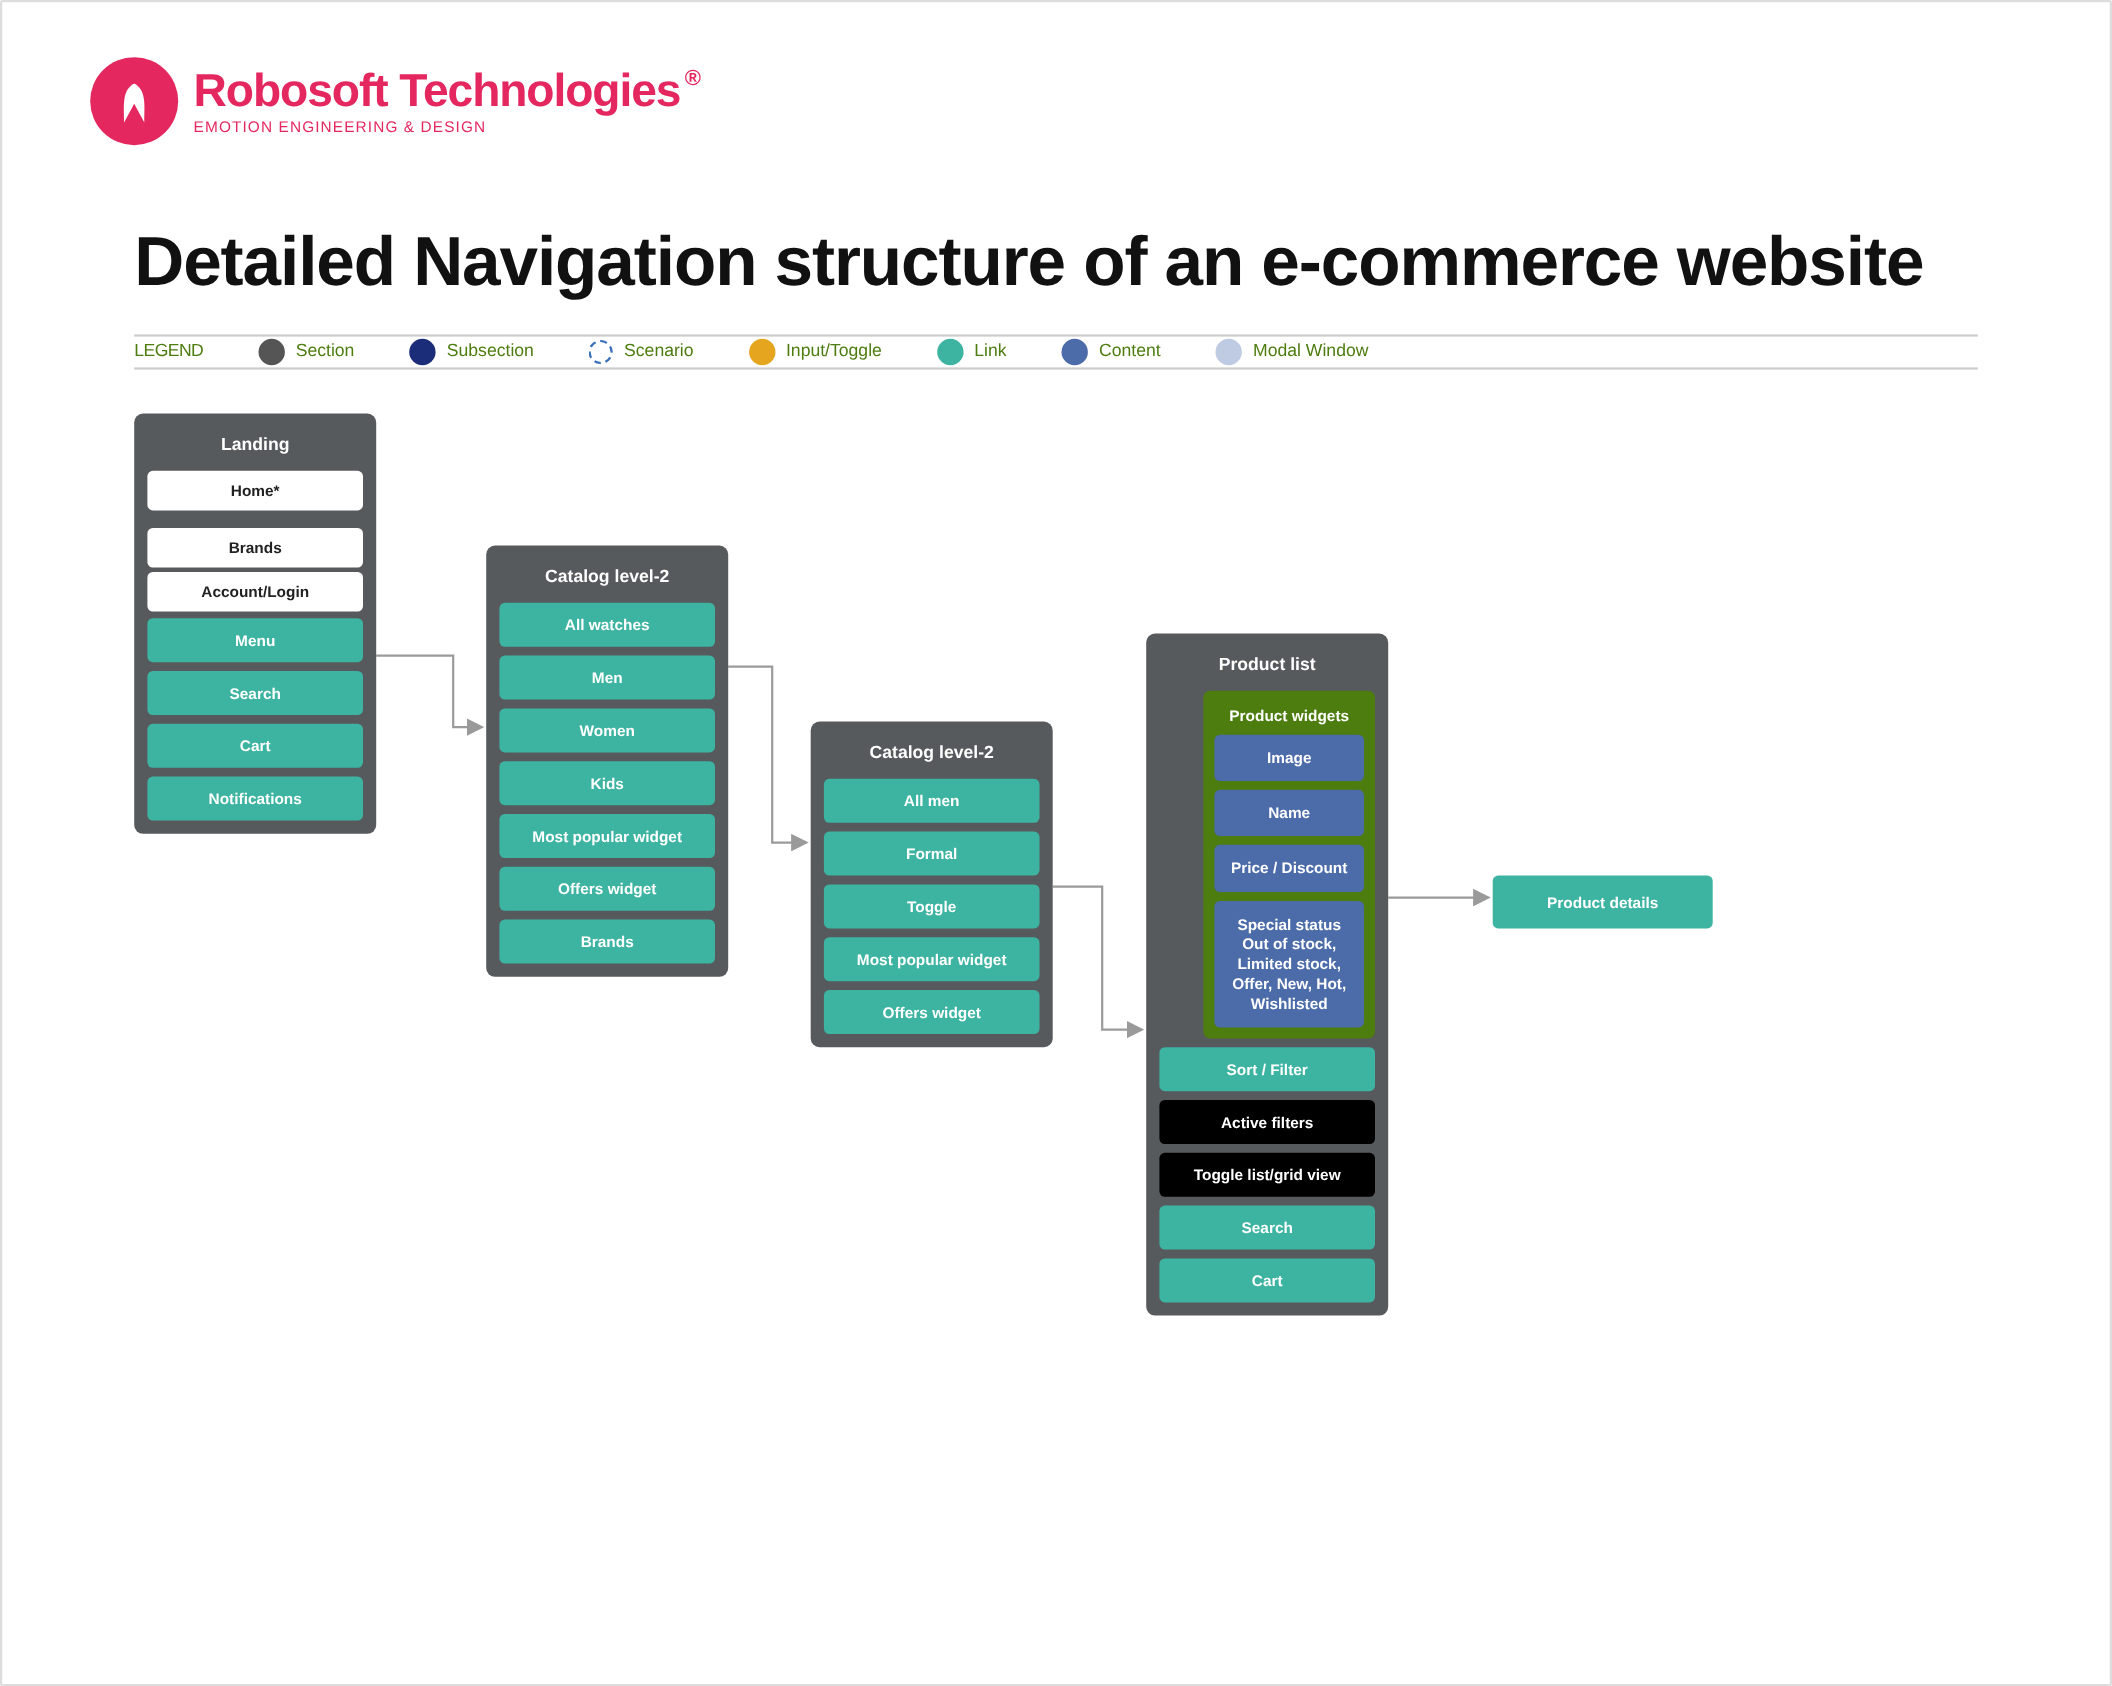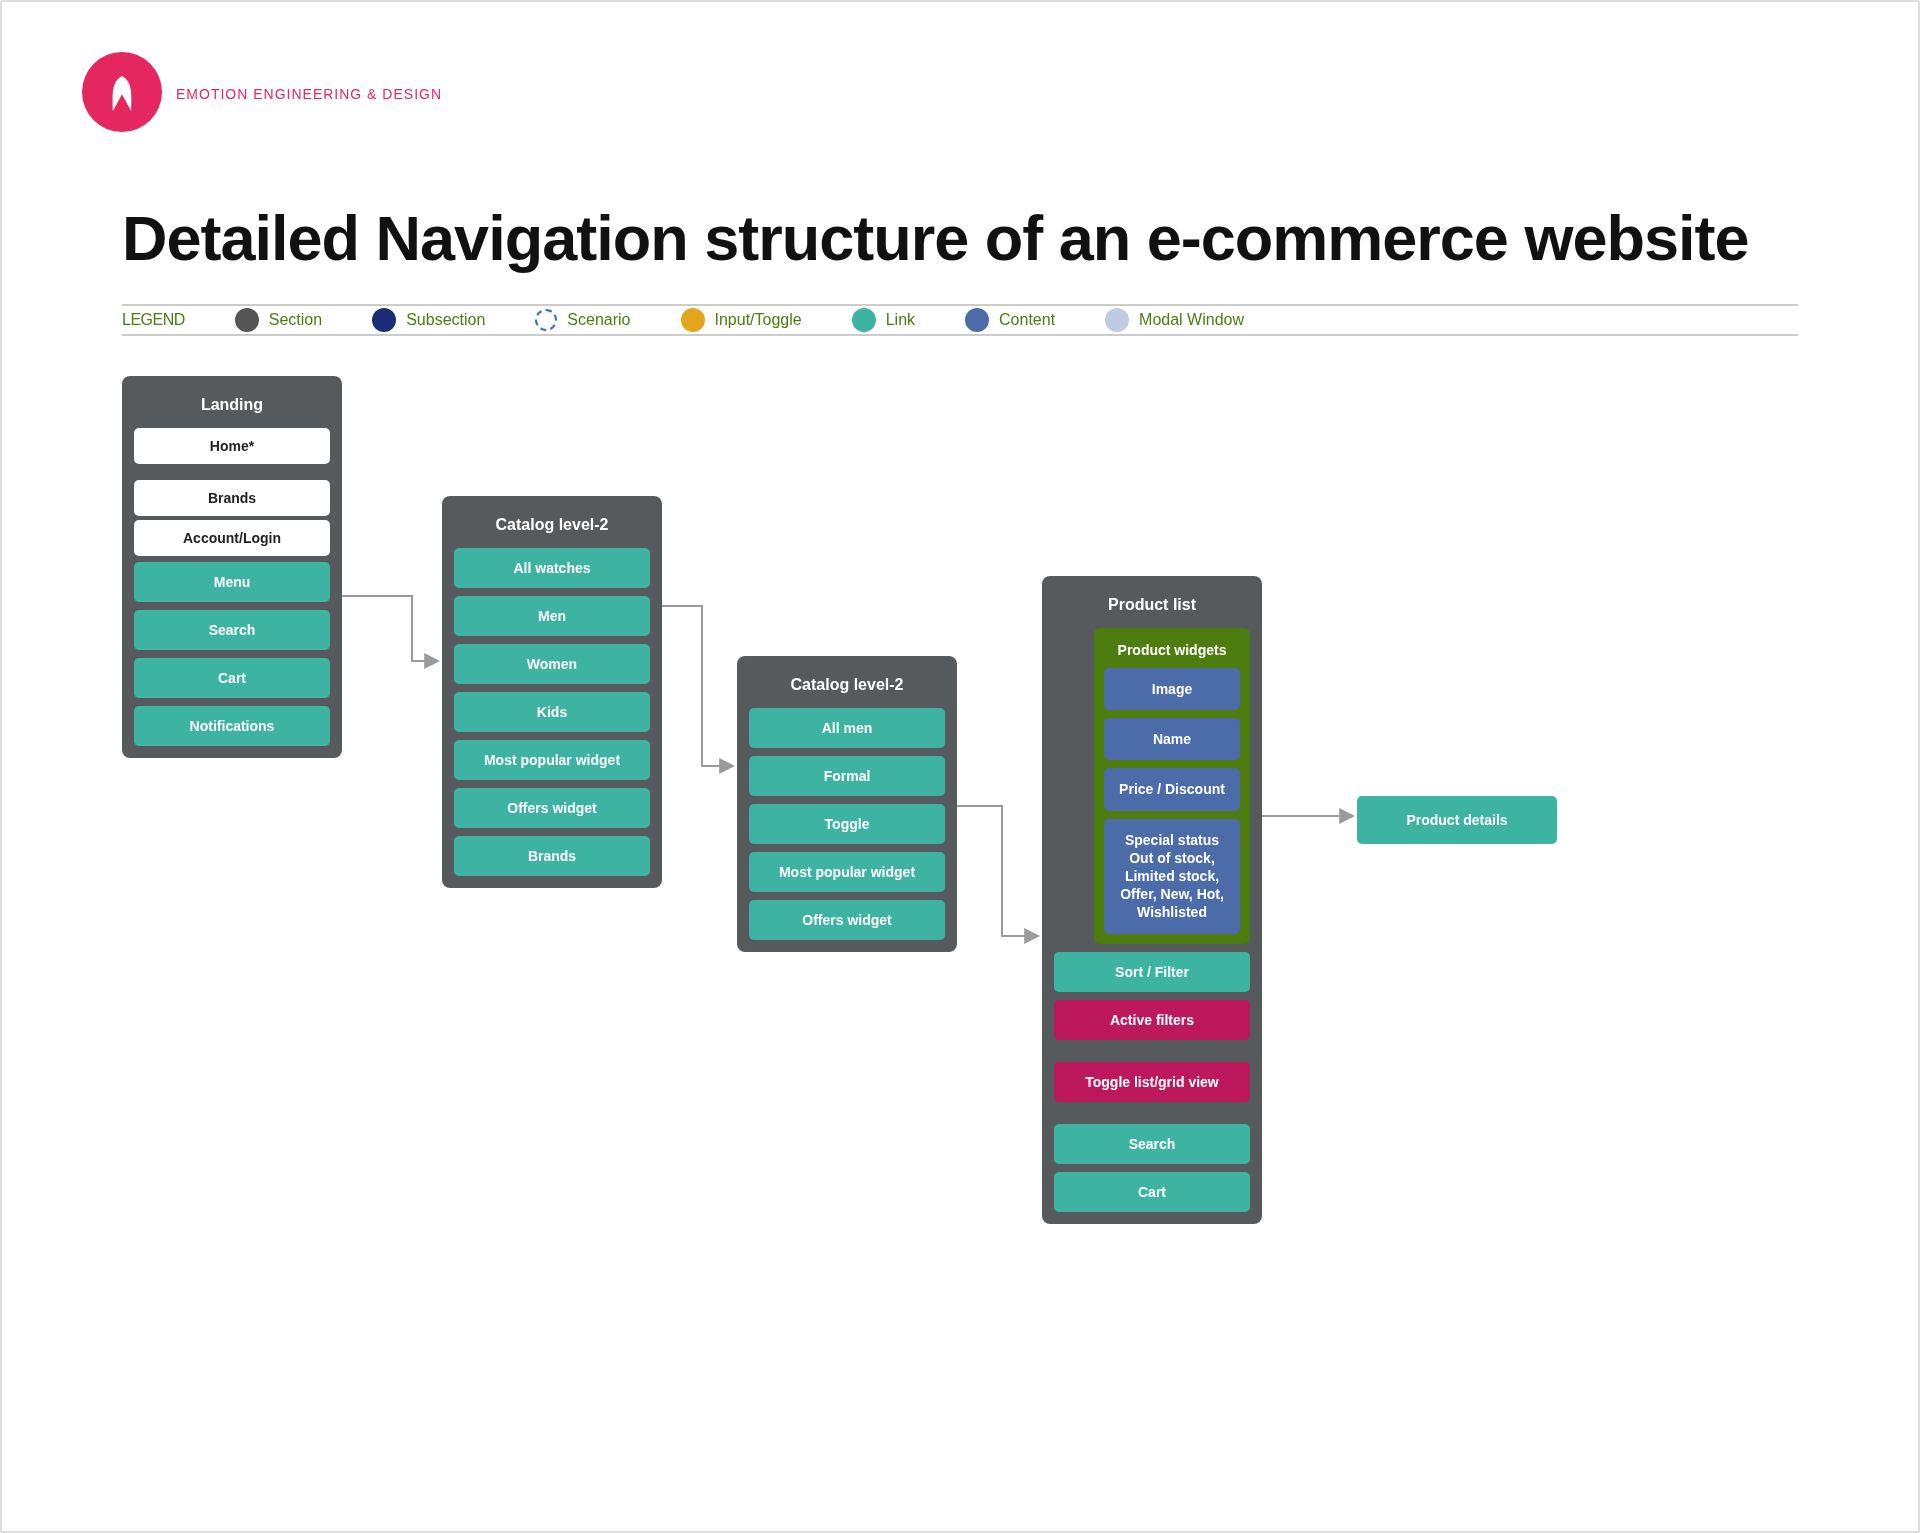--- a/index.html
+++ b/index.html
@@ -145,28 +145,28 @@
     color: #fff;
     border-radius: 5px;
     text-align: center;
     padding: 12px 6px;
     font-size: 14px;
     font-weight: 700;
     margin-bottom: 8px;
     line-height: 1.3;
   }
   .input-item {
-    background: #be185d;
+    background: #000000;
     color: #fff;
     border-radius: 5px;
     text-align: center;
     padding: 12px 6px;
     font-size: 14px;
     font-weight: 700;
-    margin-bottom: 22px;
+    margin-bottom: 8px;
   }
   .widgets-sub {
     background: #4d7c0f;
     border-radius: 6px;
     padding: 10px;
     margin-bottom: 8px;
     margin-left: 40px;
   }
   .widgets-sub-title {
     color: #fff;
@@ -199,20 +199,23 @@
 
 <div class="page">
 
   <div class="brand">
     <div class="brand-logo">
       <svg viewBox="0 0 100 100">
           <path d="M50 15 C 25 28 30 60 30 92 L 50 55 L 70 92 C 70 60 75 28 50 15 Z" fill="#fff"></path>
         </svg>
     </div>
     <div>
+      <div class="brand-text-h">
+        <span>Robosoft Technologies</span><span class="rmark">®</span>
+      </div>
       <div class="brand-text-s">EMOTION ENGINEERING &amp; DESIGN</div>
     </div>
   </div>
 
   <div class="title">Detailed Navigation structure of an e-commerce website</div>
 
   <div class="legend">
     <span class="legend-label">LEGEND</span>
     <span class="legend-item">
         <span class="dot dot-section"></span>

